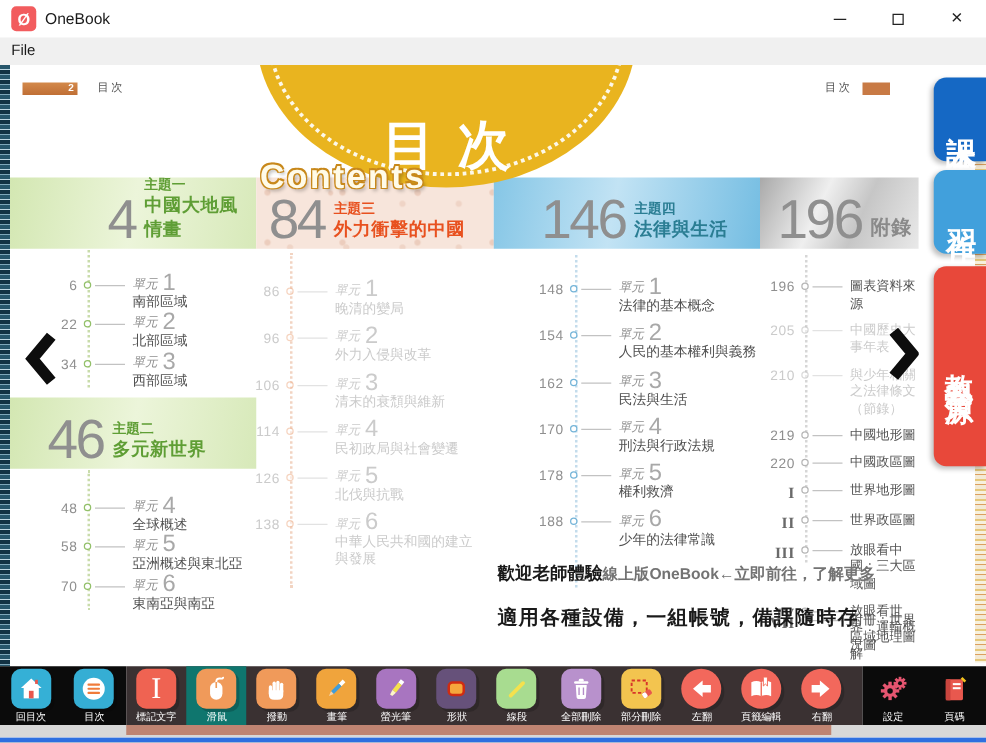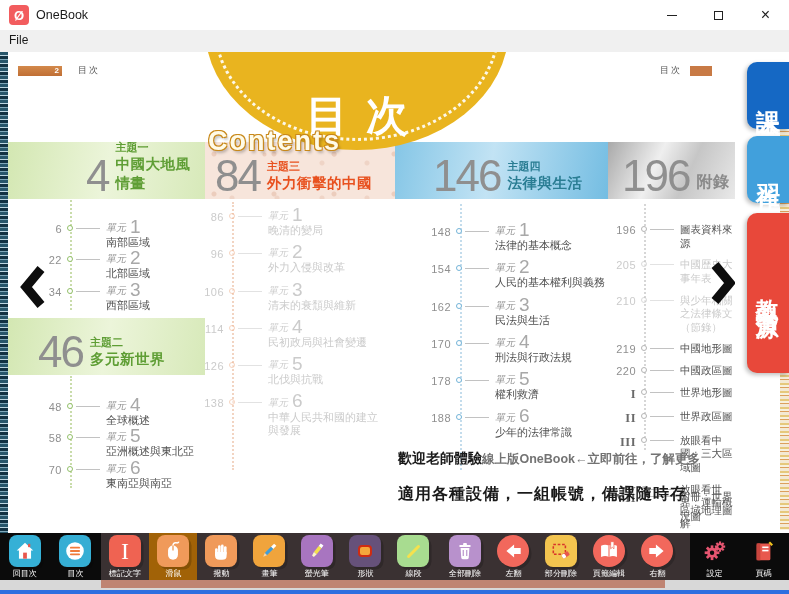--- a/index.html
+++ b/index.html
@@ -80,21 +80,21 @@
   #vl1 { left:62px; top:148px; height:110px; border-color:#c9dcab; }
   #vl2 { left:62px; top:324px; height:112px; border-color:#c9dcab; }
   #vl3 { left:224px; top:150px; height:268px; border-color:#f2d4c2; }
   #vl4 { left:452px; top:152px; height:266px; border-color:#c3dcec; }
   #vl5 { left:636px; top:152px; height:246px; border-color:#d6d6d6; }
 
   
   .toc-col { position:absolute; z-index:1; }
   #col-t1 { left:20px; top:166px; }
   #col-t2 { left:20px; top:344px; }
-  #col-t3 { left:182px; top:154px; }
+  #col-t3 { left:182px; top:171px; }
   #col-t4 { left:409px; top:169px; }
   #col-app { left:594px; top:167px; width:136px; }
   #vii-slot { left:594px; top:434px; width:140px; }
   .titem { display:flex; align-items:flex-start; }
   #col-t3 .titem,#col-t4 .titem { margin-bottom:6px; }
   #col-app .titem { margin-bottom:4px; }
   .pg { width:34px; font-size:11px; color:#8f8f8f; text-align:right; padding-top:5px;
         letter-spacing:.5px; flex:none; }
   .pg.roman { font-family:"Liberation Serif",serif; font-size:12.5px; font-weight:bold; color:#6a6a6a; }
   .circ { width:6px; height:6px; border:1.5px solid #999; border-radius:50%; background:#fff;
@@ -137,21 +137,21 @@
   
   .toolbar { position:absolute; top:533px; left:0; width:789px; height:47px; display:flex; }
   .tb-sec { display:flex; height:47px; }
   #tb-sec0 { width:101px; background:#0b0b0b; }
   #tb-sec1 { width:589px; background:#3a3132; }
   #tb-sec2 { width:99px; background:#0b0b0b; }
   .tcell { width:48px; height:47px; display:flex; flex-direction:column; align-items:center;
            padding-top:2px; cursor:pointer; }
   #tb-sec0 .tcell { width:50px; }
   #tb-sec2 .tcell { width:49px; }
-  .tcell.selected { background:#a16207; }
+  .tcell.selected { background:#0f766e; }
   .tcell.gap { margin-left:4px; }
   .ticon { width:32px; height:32px; border-radius:8px; display:flex; align-items:center;
            justify-content:center; box-shadow:2.5px 2.5px 0 rgba(0,0,0,.18); flex:none; }
   .tlabel { font-size:8.5px; color:#fff; margin-top:1px; white-space:nowrap; transform:scale(.95); }
   .bg-home { background:#35b0d6; } .bg-toc { background:#35aed4; }
   .bg-mark-text { background:#ef6352; }
   .bg-mouse,.bg-pan { background:#f09a5a; }
   .bg-pen { background:#f0a43c; }
   .bg-highlighter { background:#a875c0; }
   .bg-shape { background:#66517a; }
@@ -667,38 +667,38 @@
               <path d="M6 7.2 h8 l-.6 9 q-.05 1.3 -1.4 1.3 h-4 q-1.35 0 -1.4 -1.3 z"></path>
               <g stroke="#b48cc8" stroke-width="1">
                 <line x1="8.4" y1="9" x2="8.4" y2="14.5"></line>
                 <line x1="11.6" y1="9" x2="11.6" y2="14.5"></line>
               </g>
             </svg>
           </div>
           <div class="tlabel">全部刪除</div>
         </div>
         <div class="tcell">
-          <div class="ticon bg-page-left">
-            <svg viewBox="0 0 20 20" width="22" height="22">
-              <polygon points="11,4 4,10 11,16 11,12.8 17,12.8 17,7.2 11,7.2" fill="#fff"></polygon>
-            </svg>
-          </div>
-          <div class="tlabel">左翻</div>
-        </div>
-        <div class="tcell">
           <div class="ticon bg-delete-part">
             <svg viewBox="0 0 20 20" width="22" height="22">
               <rect x="3" y="4" width="11" height="9" fill="none" stroke="#d8352a" stroke-width="1.4" stroke-dasharray="2.4 1.6"></rect>
               <g transform="rotate(-35 13.5 13.5)">
                 <rect x="10.5" y="12" width="7" height="4" rx="1" fill="#e8574d"></rect>
                 <rect x="10.5" y="12" width="3.2" height="4" rx="1" fill="#fff"></rect>
               </g>
             </svg>
           </div>
           <div class="tlabel">部分刪除</div>
+        </div>
+        <div class="tcell">
+          <div class="ticon bg-page-left">
+            <svg viewBox="0 0 20 20" width="22" height="22">
+              <polygon points="11,4 4,10 11,16 11,12.8 17,12.8 17,7.2 11,7.2" fill="#fff"></polygon>
+            </svg>
+          </div>
+          <div class="tlabel">左翻</div>
         </div>
         <div class="tcell">
           <div class="ticon bg-bookmark-edit">
             <svg viewBox="0 0 20 20" width="22" height="22">
               <path d="M2.8 5.2 Q6.5 3.6 10 5.2 Q13.5 3.6 17.2 5.2 L17.2 15.4 Q13.5 13.8 10 15.4 Q6.5 13.8 2.8 15.4 Z" fill="#fff"></path>
               <line x1="10" y1="5.2" x2="10" y2="15.4" stroke="#f26b5a" stroke-width="1"></line>
               <polygon points="11.5,1.5 14.5,1.5 14.5,8 13,6.6 11.5,8" fill="#fff" stroke="#f26b5a" stroke-width=".7"></polygon>
             </svg>
           </div>
           <div class="tlabel">頁籤編輯</div>

